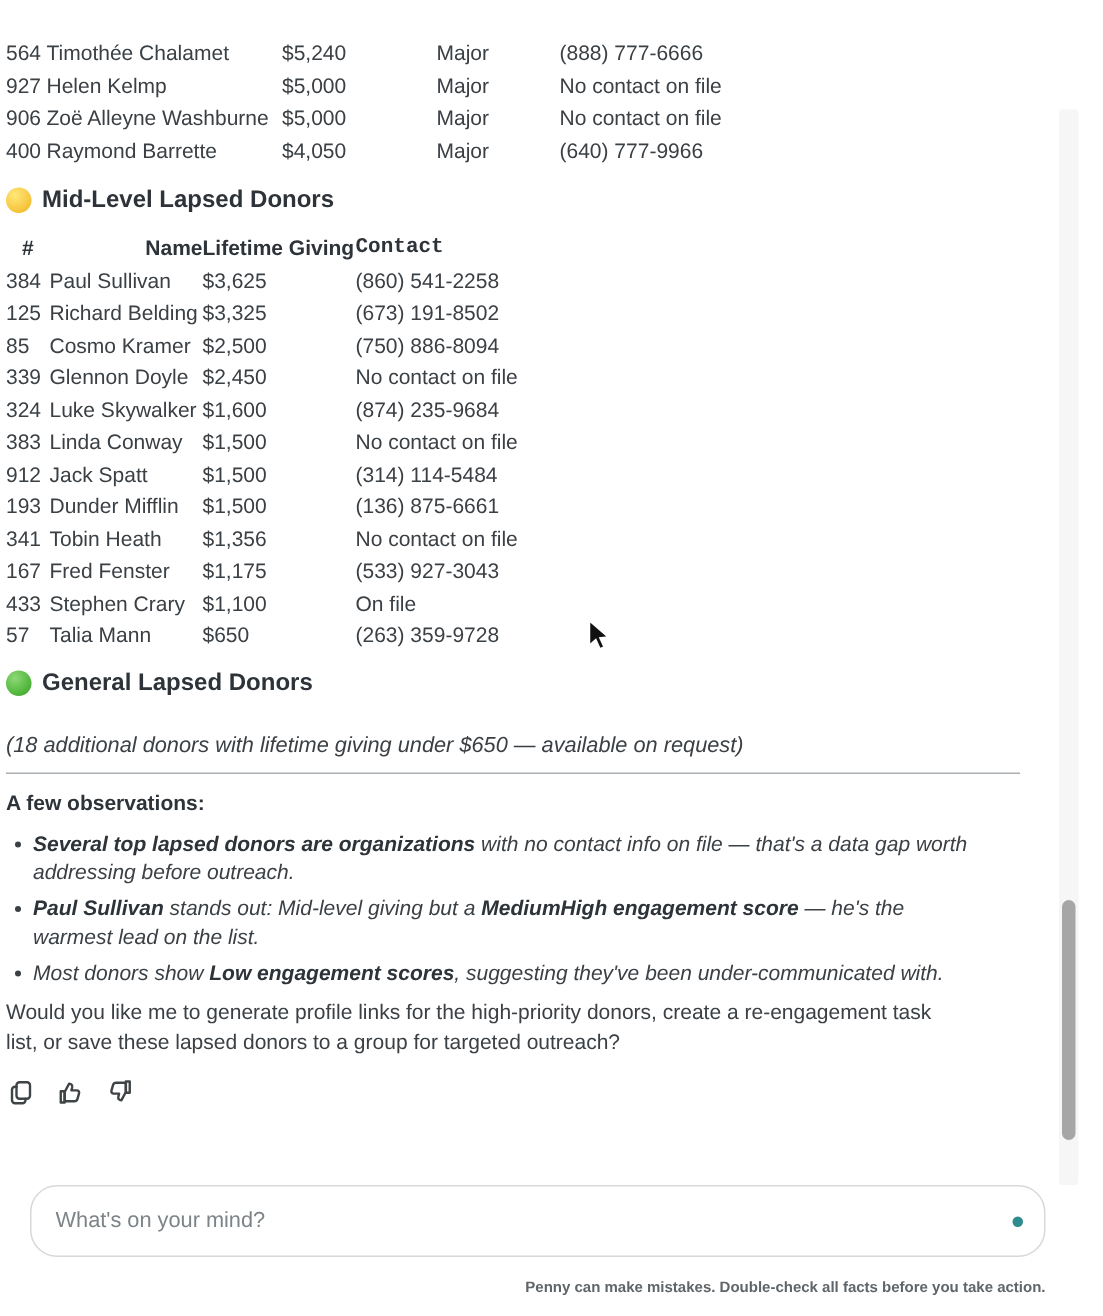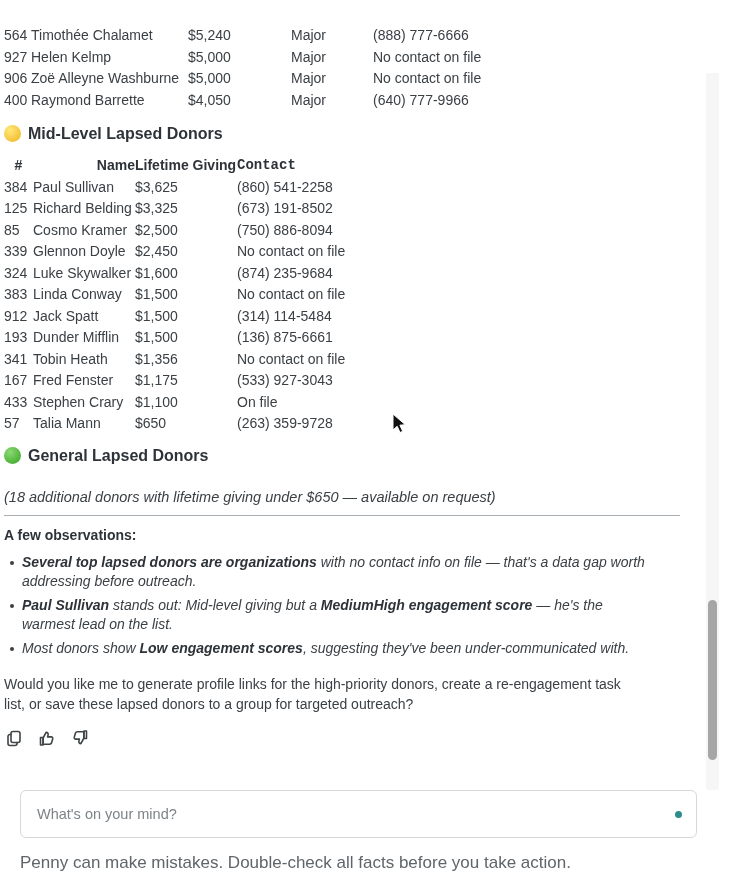--- a/index.html
+++ b/index.html
@@ -58,48 +58,48 @@
   
   .obs-head { margin-top:9px; font-weight:700; color:#2d3338; height:21px; line-height:21px; }
   ul.obs-list { list-style:none; margin-top:7px; max-width:645px; }
   ul.obs-list li {
     position:relative; padding-left:18px; margin-bottom:4px; line-height:19.5px;font-style:italic;
   }
   ul.obs-list li::before {
     content:""; position:absolute; left:6px; top:8px;
     width:4px; height:4px; border-radius:50%; background:#3b4045;
   }
-  .closing { margin-top:17px; max-width:640px; line-height:19.5px; }
+  .closing { margin-top:7px; max-width:640px; line-height:19.5px; }
   strong { font-weight:700; color:#2d3338; }
 
   
   .actions { display:flex; gap:13px; margin-top:14px; }
   .icon-btn { width:20px; height:20px; background:none; border:none; cursor:pointer; padding:0; color:#3f4447; }
   .icon-btn svg { display:block; }
 
   
   .composer {
     position:absolute; left:20px; top:790px; width:677px; height:48px;
-    border:1px solid #d8d8d8; border-radius:6px; background:#fff;
+    border:1px solid #d8d8d8; border-radius:18px; background:#fff;
     display:flex; align-items:center;
   }
   .composer input {
     flex:1; border:none; outline:none; background:transparent;
     font-family:"Liberation Sans", sans-serif;
     font-size:14.5px; color:#3b4045; padding:0 16px;
   }
   .composer input::placeholder { color:#7d8488; opacity:1; }
   .status-dot {
     width:7px; height:7px; border-radius:50%; background:#2e8b8e;
     margin-right:14px; flex:0 0 auto;
   }
 
   .footer-note {
     position:absolute; left:20px; top:853px; width:677px;
-    text-align:left; font-size:17px; color:#5f6569;
+    text-align:right; font-size:10px; color:#5f6569;font-weight:bold;
   }
 
   
   .scroll-track {
     position:absolute; right:16px; top:73px; height:717px; width:13px;
     background:#f6f6f6; border-radius:2px;
   }
   .scroll-thumb {
     position:absolute; right:18px; top:600px; height:160px; width:9px;
     background:#a6a6a6; border-radius:5px;

